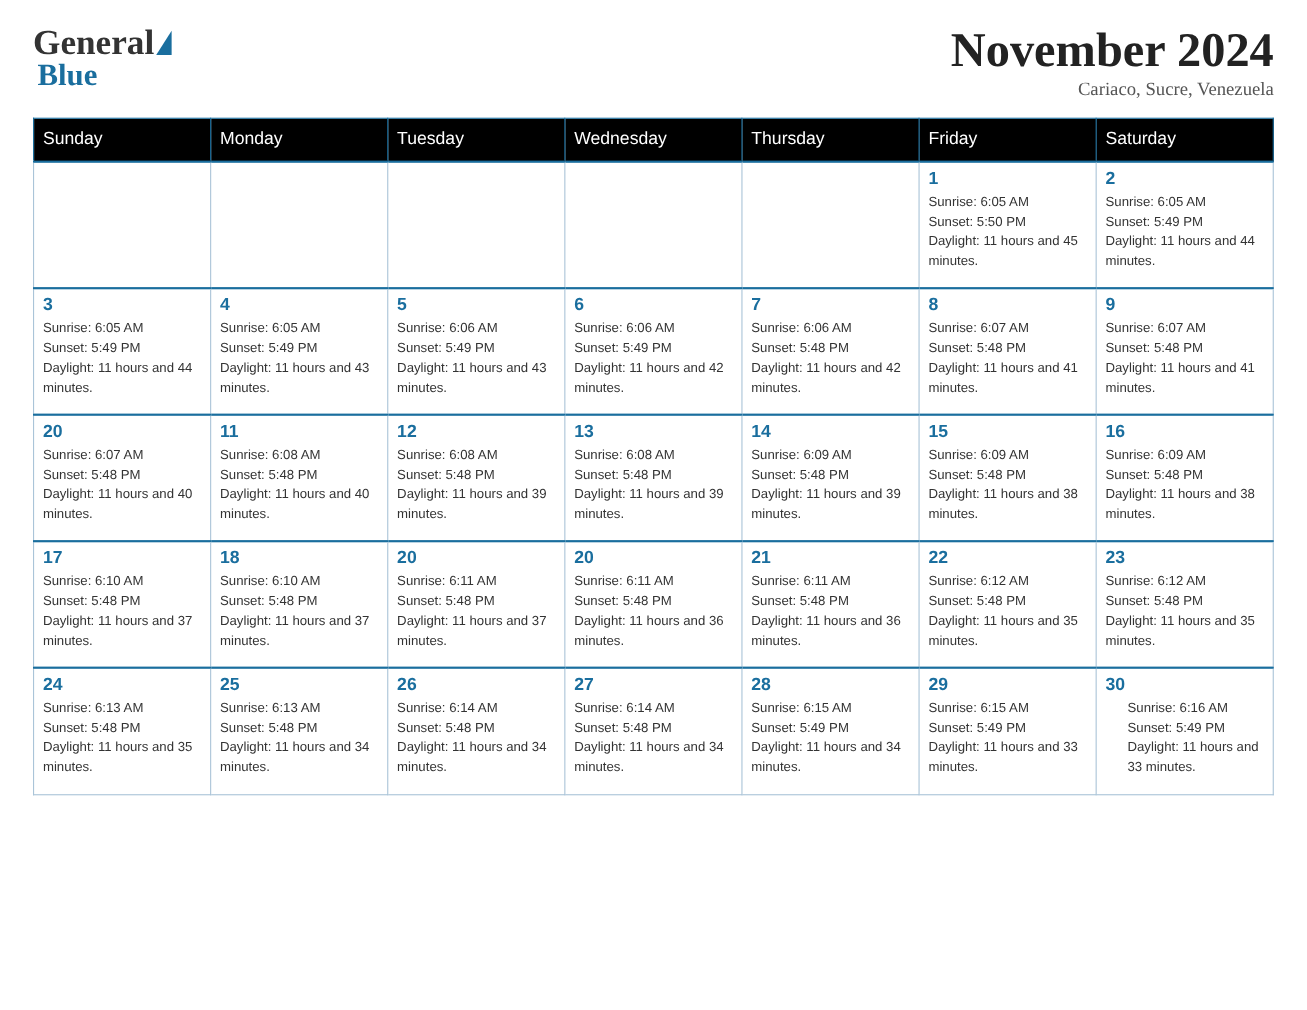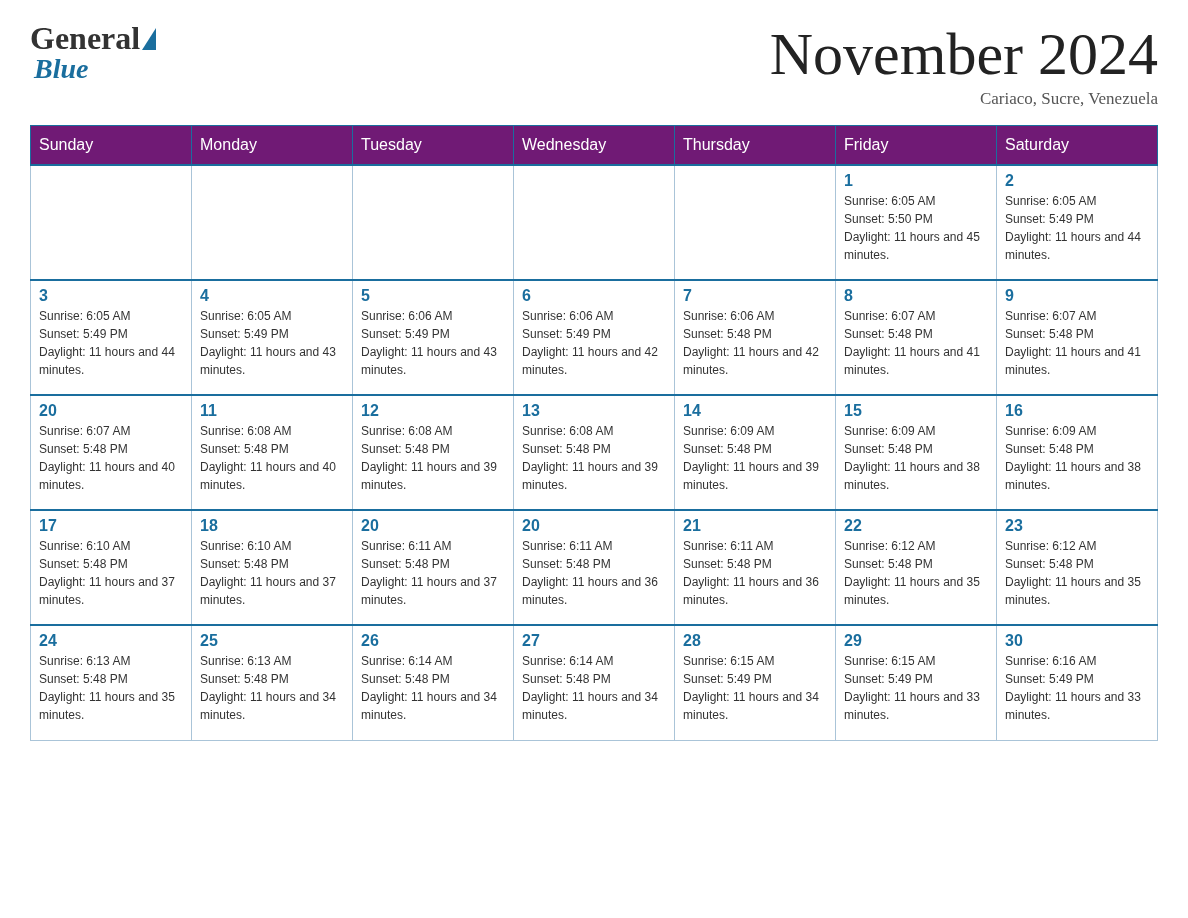--- a/index.html
+++ b/index.html
@@ -39,42 +39,41 @@
       margin-left: 2px;
       margin-bottom: 0px;
     }
     .logo-blue {
       font-size: 28px;
       font-weight: bold;
       color: #1a6e9e;
       font-family: Georgia, serif;
       margin-top: -4px;
       padding-left: 4px;
-      font-style: italic;
     }
     .title-area {
       text-align: right;
     }
     .month-title {
-      font-size: 60px;
-      font-weight: normal;
+      font-size: 44px;
+      font-weight: bold;
       color: #222;
       font-family: Georgia, serif;
     }
     .location {
       font-size: 17px;
       color: #555;
       font-family: Georgia, serif;
     }
     table {
       width: 100%;
       border-collapse: collapse;
     }
     thead th {
-      background-color: #701a75;
+      background-color: #000000;
       color: #fff;
       font-size: 16px;
       padding: 10px 8px;
       text-align: left;
       font-weight: normal;
       border: 1px solid #1a6e9e;
     }
     td {
       border: 1px solid #aac4d8;
       vertical-align: top;
@@ -319,19 +318,19 @@
 Daylight: 11 hours and 34 minutes.</div>
         </td>
         <td>
           <span class="day-num">29</span>
           <div class="day-info" style="white-space: pre-line;">Sunrise: 6:15 AM
 Sunset: 5:49 PM
 Daylight: 11 hours and 33 minutes.</div>
         </td>
         <td>
           <span class="day-num">30</span>
-          <div class="day-info" style="white-space: pre-line;">Sunrise: 6:16 AM
+          <div class="day-info" style="white-space: pre-line; margin-left: 20px;">Sunrise: 6:16 AM
 Sunset: 5:49 PM
 Daylight: 11 hours and 33 minutes.</div>
         </td>
       </tr>
     </tbody>
 </table>
 
 </body></html>

